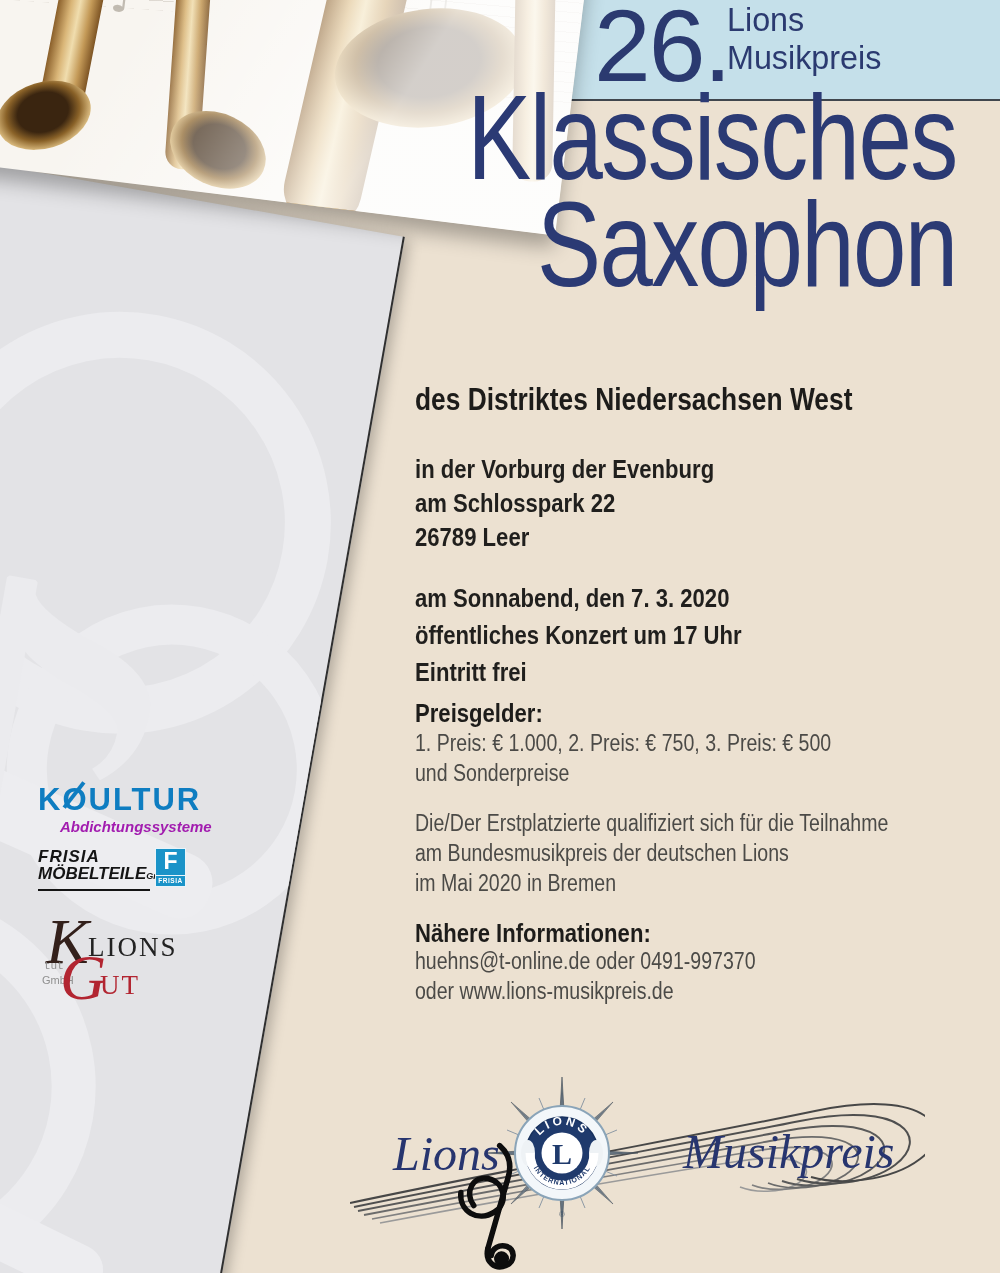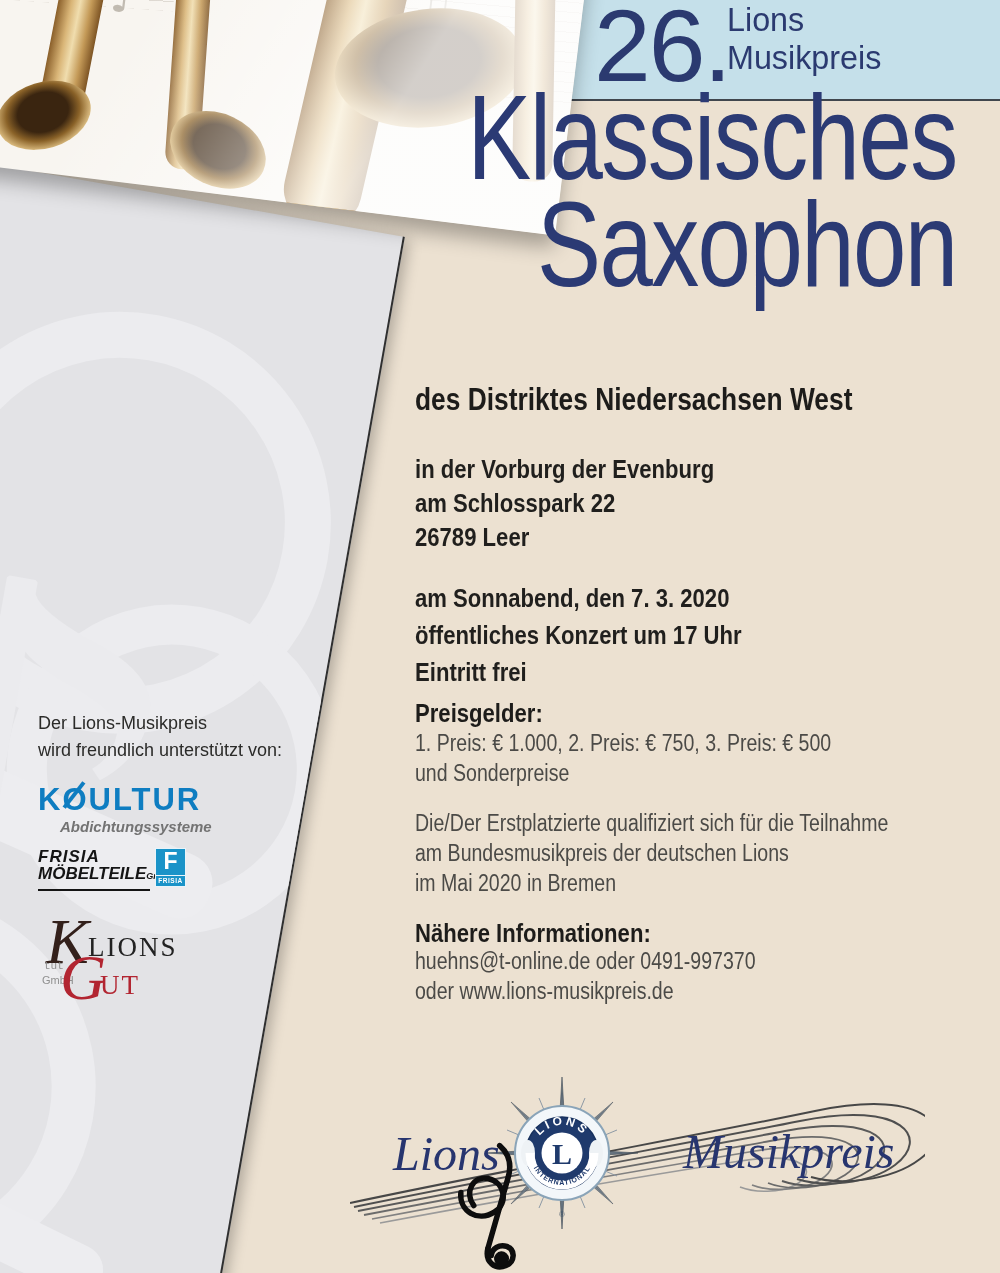--- a/index.html
+++ b/index.html
@@ -42,21 +42,21 @@
   .reg{font-size:23px;color:#4b4a47;}
   .bhead{font-size:26px;font-weight:bold;color:#1d1c1a;}
 
   
   .sb{z-index:6;}
   .sb-intro{left:38px;top:710px;font-size:18px;line-height:27px;color:#2b2b29;}
   .koster{left:38px;top:782px;}
   .koster-name{font-size:31px;font-weight:bold;color:#0e7dc1;letter-spacing:2px;display:flex;}
   .koster-o{position:relative;}
   .koster-slash{position:absolute;left:-4px;top:11px;width:32px;height:4px;background:#0e7dc1;transform:rotate(-52deg);}
-  .koster-tag{margin-left:22px;font-size:15px;font-style:italic;color:#737373;font-weight:bold;}
+  .koster-tag{margin-left:22px;font-size:15px;font-style:italic;color:#a21caf;font-weight:bold;}
   .frisia{left:38px;top:849px;color:#141414;}
   .frisia-l1{font-size:17px;font-weight:bold;font-style:italic;letter-spacing:1px;line-height:16px;}
   .frisia-l2{font-size:17px;font-weight:bold;font-style:italic;line-height:17px;}
   .frisia-suffix{font-size:9px;font-weight:bold;}
   .frisia-rule{position:absolute;left:0;top:40px;width:112px;height:2px;background:#141414;}
   .frisia-tile{left:155px;top:848px;width:31px;height:39px;background:#1a93c8;text-align:center;box-shadow:inset 0 0 0 1px #e8f4fa;}
   .frisia-tile-f{color:#fff;font-weight:bold;font-size:23px;line-height:27px;}
   .frisia-tile-label{color:#fff;font-weight:bold;font-size:6.5px;letter-spacing:.5px;border-top:1px solid #e8f4fa;line-height:10px;}
   .kultur{left:38px;top:908px;width:200px;height:110px;}
   .kg-k{position:absolute;left:8px;top:2px;font-family:"Liberation Serif",serif;font-style:italic;font-size:64px;color:#33201b;line-height:1;}
@@ -139,24 +139,20 @@
   <div class="cline reg" style="top:808px;line-height:30px;">
     <div>Die/Der Erstplatzierte qualifiziert sich für die Teilnahme</div>
     <div>am Bundesmusikpreis der deutschen Lions</div>
     <div>im Mai 2020 in Bremen</div>
   </div>
 
   <div class="cline bhead" style="top:918px;">Nähere Informationen:</div>
   <div class="cline reg" style="top:948px;">huehns@t-online.de oder 0491-997370</div>
   <div class="cline reg" style="top:978px;">oder www.lions-musikpreis.de</div>
 
-  <div class="abs sb sb-intro">
-    <div>Der Lions-Musikpreis</div>
-    <div>wird freundlich unterstützt von:</div>
-  </div>
 
   <div class="abs sb koster">
     <div class="koster-name">
       <span>K</span>
       <span class="koster-o">
         <span>O</span>
         <span class="koster-slash"></span>
       </span>
       <span>ULTUR</span>
     </div>

